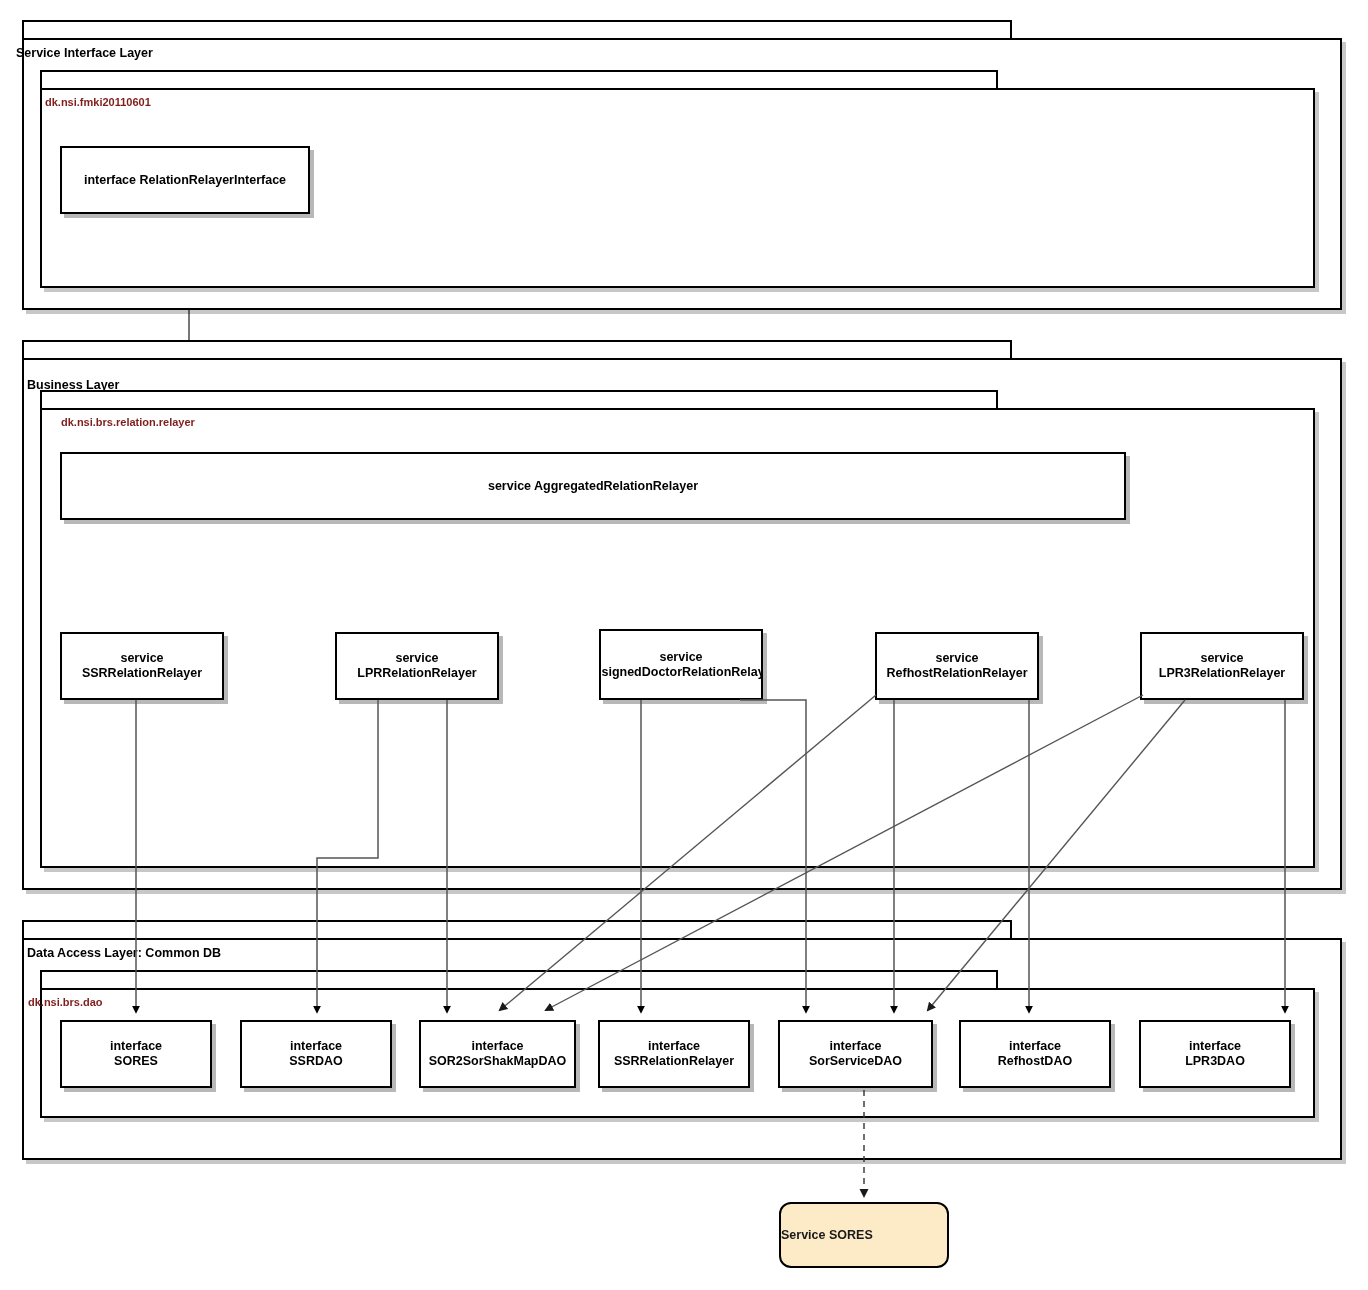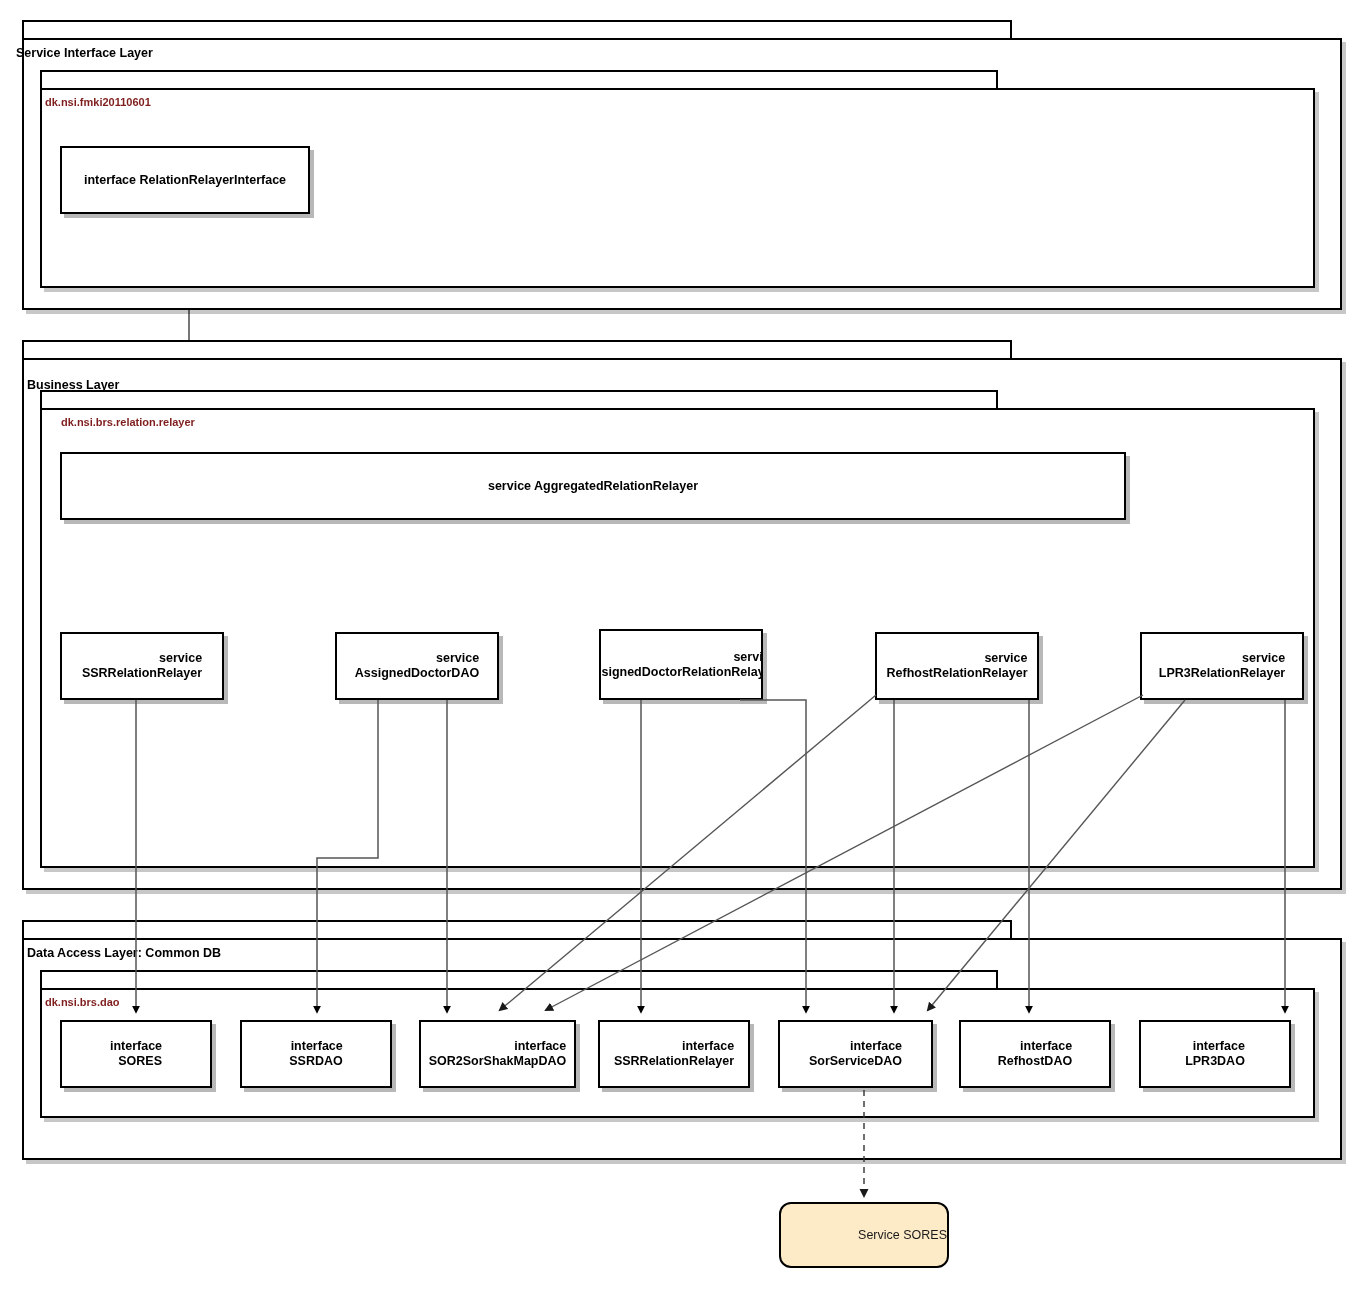--- a/index.html
+++ b/index.html
@@ -77,42 +77,42 @@
   
   .node {
     position: absolute;
     box-sizing: border-box;
     background: #ffffff;
     border: 2.5px solid #000000;
     box-shadow: 4px 4px 0 0 rgba(0,0,0,0.28);
     display: flex;
     align-items: center;
     justify-content: center;
-    text-align: right;
+    text-align: center;
     font-size: 12.5px;
     font-weight: bold;
     line-height: 1.18;
     color: #000000;
     padding: 2px 4px;
     overflow: hidden;
   }
   .node span { display: block; }
   
   .ext-node {
     position: absolute;
     box-sizing: border-box;
     background: #fdebc8;
     border: 2px solid #000000;
     border-radius: 12px;
     display: flex;
     align-items: center;
-    justify-content: flex-end;
+    justify-content: flex-start;
     text-align: center;
     font-size: 12.5px;
-    font-weight: normal;
+    font-weight: bold;
     color: #1a1a1a;
   }
 </style>
 </head>
 <body>
 
 <div id="canvas">
 
   <svg id="wires" viewBox="0 0 1368 1290" width="1368" height="1290">
     <defs>
@@ -180,21 +180,21 @@
   <div class="node" style="left:60px; top:632px; width:164px; height:68px;">
     <span>
       <span>service</span>
       <span>SSRRelationRelayer</span>
     </span>
   </div>
 
   <div class="node" style="left:335px; top:632px; width:164px; height:68px;">
     <span>
       <span>service</span>
-      <span>AssignedDoctorDAO</span>
+      <span>LPRRelationRelayer</span>
     </span>
   </div>
 
   <div class="node" style="left:599px; top:629px; width:164px; height:71px;">
     <span>
       <span>service</span>
       <span>AssignedDoctorRelationRelayer</span>
     </span>
   </div>
 
@@ -211,21 +211,21 @@
       <span>LPR3RelationRelayer</span>
     </span>
   </div>
 
   <div class="layer-tab" style="left:22px; top:920px; width:990px;"></div>
   <div class="layer" style="left:22px; top:938px; width:1320px; height:222px;"></div>
   <div class="layer-title" style="left:27px; top:946px;">Data Access Layer: Common DB</div>
 
   <div class="pkg-tab" style="left:40px; top:970px; width:958px;"></div>
   <div class="pkg" style="left:40px; top:988px; width:1275px; height:130px;"></div>
-  <div class="pkg-title" style="left:45px; top:996px;text-align:right;">dk.nsi.brs.dao</div>
+  <div class="pkg-title" style="left:28px; top:996px;text-align:right;">dk.nsi.brs.dao</div>
 
   <div class="node" style="left:60px; top:1020px; width:152px; height:68px;">
     <span>
       <span>interface</span>
       <span>SORES</span>
     </span>
   </div>
 
   <div class="node" style="left:240px; top:1020px; width:152px; height:68px;">
     <span>

